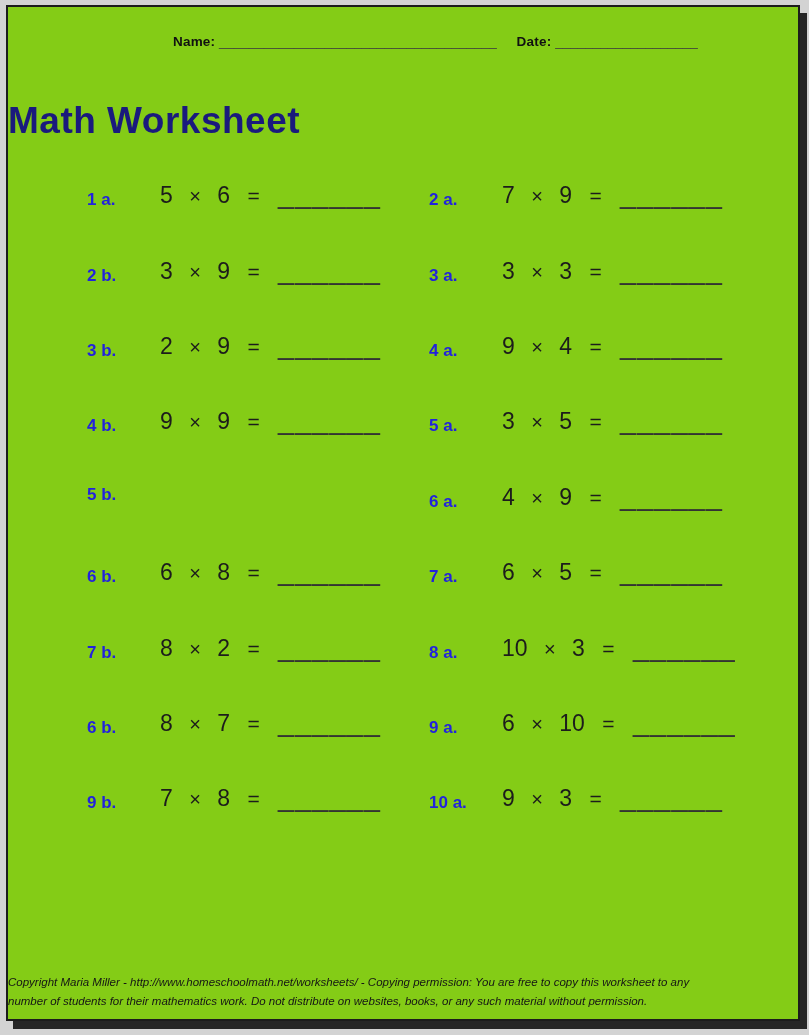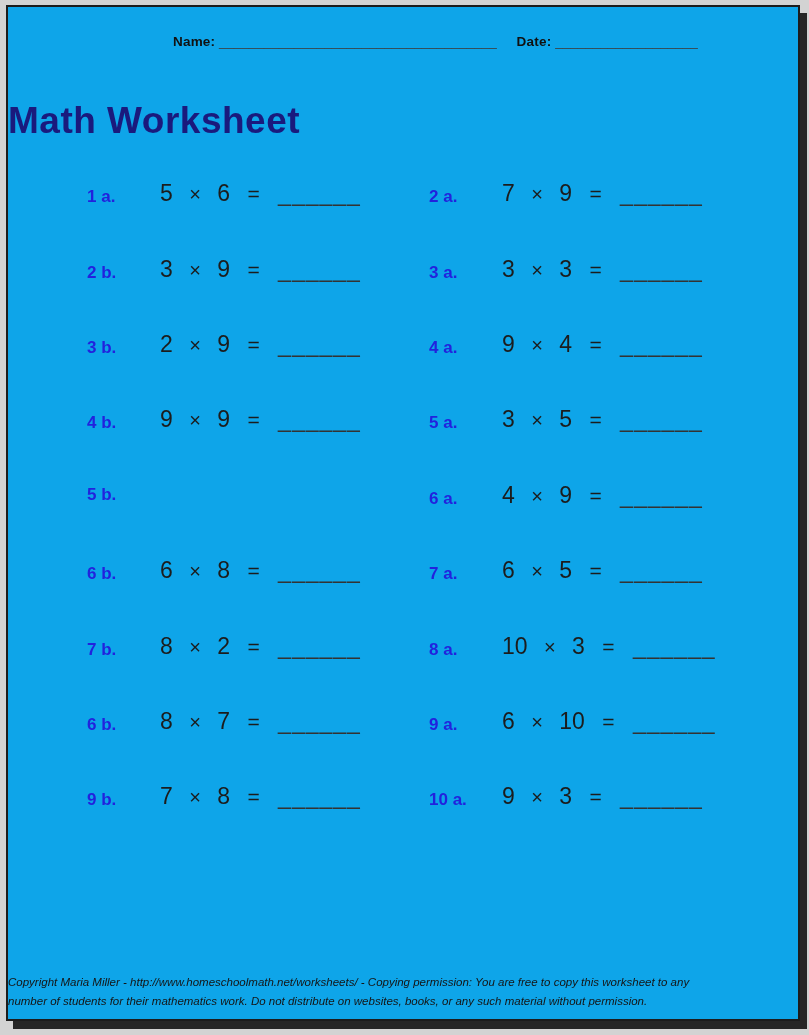--- a/index.html
+++ b/index.html
@@ -12,21 +12,21 @@
   body{
     background:#d3d3d3;
     font-family:"Liberation Sans","DejaVu Sans",sans-serif;
     position:relative;
     overflow:hidden;
   }
   .page{
     position:absolute;
     left:6px; top:5px;
     width:794px; height:1016px;
-    background:#0ea5e9;
+    background:#84cc16;
     border:2px solid #1c1c1c;
     box-shadow:7px 8px 0 0 #262626;
   }
   
   .header-line{
     margin:27px 0 0 165px;
     font-size:13.5px;
     color:#111;
     white-space:nowrap;
   }
@@ -60,21 +60,21 @@
     font-size:17px;
     font-weight:bold;
     color:var(--accent);
     flex:none;
   }
   .eq{font-size:23px;color:var(--ink);}
   .eq .f1{margin-right:10px;}
   .eq .times{margin-right:10px;font-size:20px;}
   .eq .f2{margin-right:11px;}
   .eq .equals{margin-right:12px;font-size:21px;}
-  .answer-blank{font-size:23px;color:#333;letter-spacing:1px;}
+  .answer-blank{font-size:29px;color:#333;letter-spacing:1px;}
   
   .footer{
     position:absolute;
     left:0; right:0; bottom:9px;
     text-align:left;
     font-style:italic;
     font-size:11.5px;
     line-height:1.6;
     color:#151515;
   }

